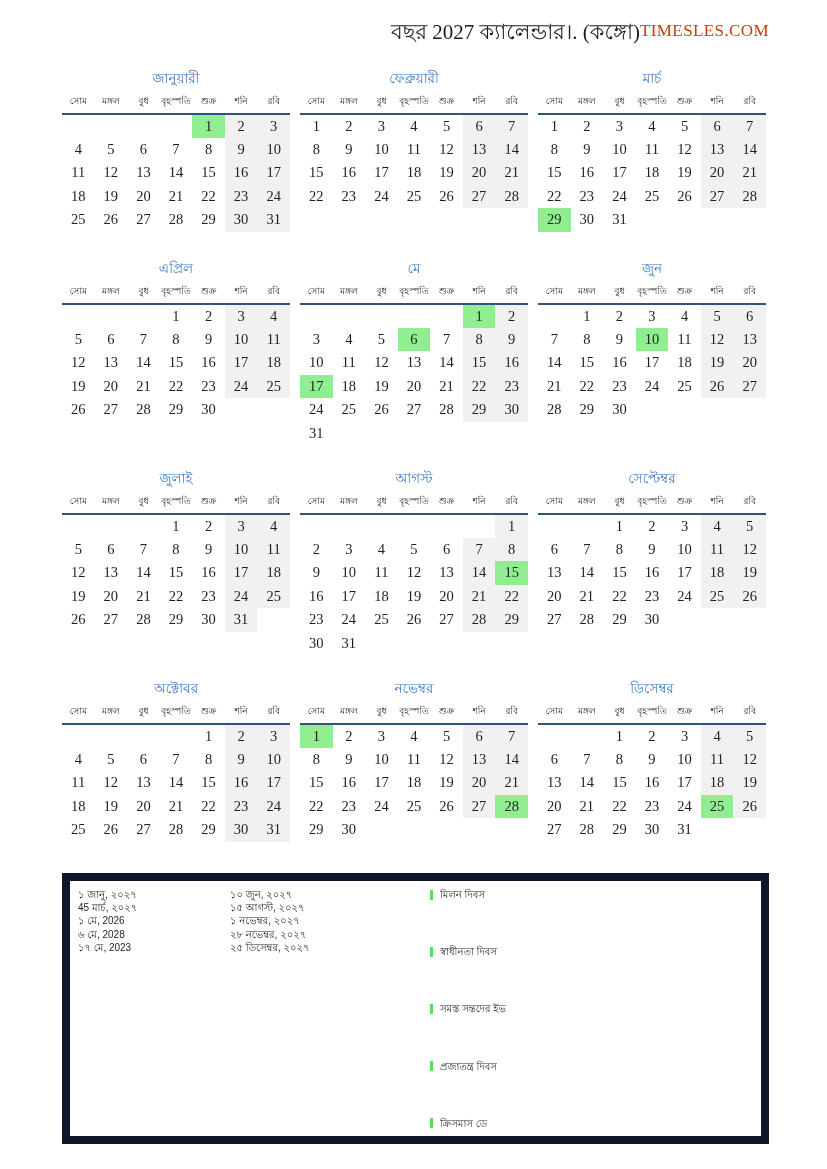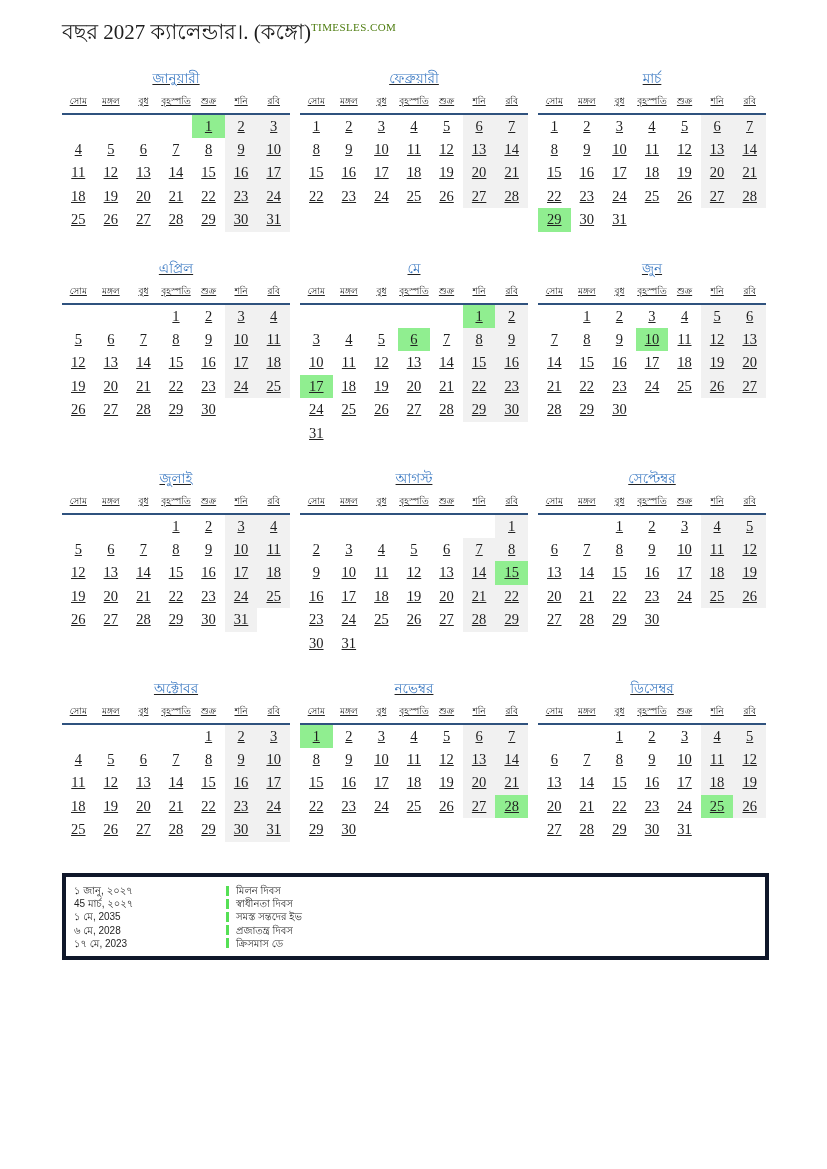--- a/index.html
+++ b/index.html
@@ -7,42 +7,42 @@
   body {
     width: 827px; height: 1169px;
     font-family: "Liberation Sans", sans-serif;
     color: #222;
     position: relative;
   }
   .page { width: 827px; height: 1169px; position: relative; overflow: hidden; }
 
   
   .header {
-    display: flex; justify-content: flex-start; align-items: flex-start;
+    display: flex; justify-content: flex-end; align-items: flex-start;
     padding: 16px 58px 0 62px;
   }
   .page-title {
     font-family: "Liberation Serif", serif;
     font-size: 21px; color: #1c1c1c; font-weight: normal;
   }
   .site-link {
     font-family: "Liberation Serif", serif;
-    font-size: 11px; color: #4d7c0f; text-decoration: none;
+    font-size: 17px; color: #c2410c; text-decoration: none;
     letter-spacing: 0.4px; margin-top: 5px; cursor: pointer;
   }
 
   
   .months-grid {
     margin: 20px 57px 0 62px;
     display: grid;
     grid-template-columns: repeat(3, 228px);
     column-gap: 10px;
     grid-template-rows: 190px 210px 210px 178px;
   }
-  .month-block { width: 228px; text-decoration: underline; }
+  .month-block { width: 228px; }
   .month-title {
     text-align: center; color: #3b79c2;
     font-size: 13.5px; line-height: 16px; margin-bottom: 7px;
   }
   .month-table { border-collapse: collapse; table-layout: fixed; width: 100%; }
   .month-table thead th {
     font-size: 9px; font-weight: normal; color: #1f1f1f;
     padding: 0 0 4px 0; text-align: center; white-space: nowrap;
     border-bottom: 2px solid #2f527e;
   }
@@ -50,30 +50,30 @@
     height: 23.5px; text-align: center; vertical-align: middle;
     font-family: "Liberation Serif", serif;
     font-size: 14.5px; color: #1f1f1f;
   }
   td.weekend { background: #f1f1f1; }
   td.holiday { background: #90ee90; }
 
   
   .legend {
     margin: 14px 58px 0 62px;
-    border: 4px solid #0f172a;
+    border: 8px solid #0f172a;
     padding: 7px 8px 6px 8px;
     display: flex; align-items: flex-start;
     background: #fff;
   }
   .legend-col { display: flex; flex-direction: column; }
   .legend-col.dates-1 { width: 152px; }
   .legend-col.names-1 { width: 143px; }
   .legend-col.dates-2 { width: 200px; }
-  .legend-col.names-2 { flex: 1; }
+  .legend-col.names-2 { flex: 1; gap: 44px; }
   .legend-item {
     font-size: 10px; line-height: 13.2px; color: #1f1f1f;
     white-space: nowrap; display: flex; align-items: center;
   }
   .tick {
     display: inline-block; width: 3px; height: 10px;
     background: #55e055; margin-right: 7px; flex: 0 0 3px;
   }
 </style>
 </head>
@@ -850,23 +850,30 @@
             </tr>
           </tbody>
         </table>
       </div>
     </div>
 
   <div class="legend" id="legend-box">
       <div class="legend-col dates-1">
         <div class="legend-item">১ জানু, ২০২৭</div>
         <div class="legend-item">45 মার্চ, ২০২৭</div>
-        <div class="legend-item">১ মে, 2035</div>
+        <div class="legend-item">১ মে, 2026</div>
         <div class="legend-item">৬ মে, 2028</div>
         <div class="legend-item">১৭ মে, 2023</div>
+      </div>
+      <div class="legend-col dates-2">
+        <div class="legend-item">১০ জুন, ২০২৭</div>
+        <div class="legend-item">১৫ আগস্ট, ২০২৭</div>
+        <div class="legend-item">১ নভেম্বর, ২০২৭</div>
+        <div class="legend-item">২৮ নভেম্বর, ২০২৭</div>
+        <div class="legend-item">২৫ ডিসেম্বর, ২০২৭</div>
       </div>
       <div class="legend-col names-2">
         <div class="legend-item"><span class="tick"></span>মিলন দিবস</div>
         <div class="legend-item"><span class="tick"></span>স্বাধীনতা দিবস</div>
         <div class="legend-item"><span class="tick"></span>সমস্ত সন্তদের ইভ</div>
         <div class="legend-item"><span class="tick"></span>প্রজাতন্ত্র দিবস</div>
         <div class="legend-item"><span class="tick"></span>ক্রিসমাস ডে</div>
       </div>
     </div>
 </div>

